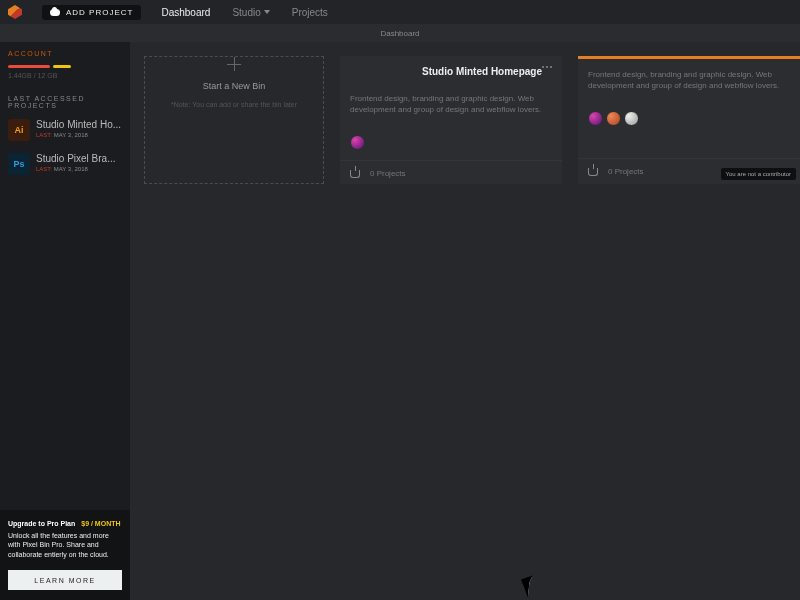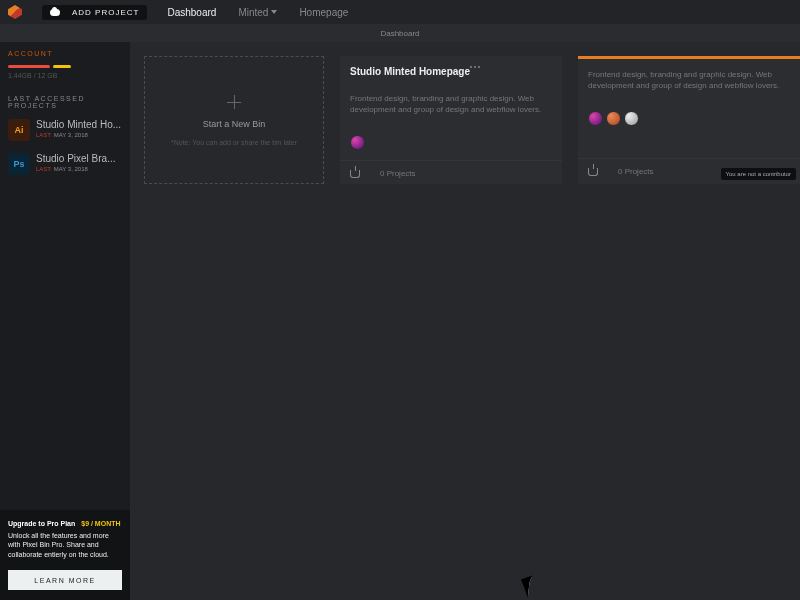--- a/index.html
+++ b/index.html
@@ -1,19 +1,19 @@
 <!DOCTYPE html>
 <html><head>
 <meta charset="utf-8">
 <style>
 *{margin:0;padding:0;box-sizing:border-box;font-family:-apple-system,BlinkMacSystemFont,"Segoe UI",Arial,sans-serif}
 body{width:800px;height:600px;background:#202225;color:#ddd;overflow:hidden;position:relative}
 .topbar{height:24px;background:#222428;display:flex;align-items:center;padding:0 8px;gap:20px}
 .logo{width:14px;height:14px;background:linear-gradient(135deg,#e67e22 50%,#c0392b 50%);clip-path:polygon(50% 0,100% 30%,100% 70%,50% 100%,0 70%,0 30%)}
-.add-proj{display:flex;align-items:center;gap:12px;background:#0f1113;border-radius:3px;padding:3px 8px;font-size:8px;letter-spacing:1px;color:#eee;cursor:pointer}
+.add-proj{display:flex;align-items:center;gap:6px;background:#0f1113;border-radius:3px;padding:3px 8px;font-size:8px;letter-spacing:1px;color:#eee;cursor:pointer}
 .cloud-icon{width:10px;height:7px;background:#fff;border-radius:4px;position:relative}
 .cloud-icon::before{content:"";position:absolute;width:5px;height:5px;background:#fff;border-radius:50%;top:-2px;left:2px}
 .nav{display:flex;gap:22px;font-size:10px;color:#888}
 .nav-item{cursor:pointer;display:flex;align-items:center;gap:3px}
 .nav-item.active{color:#eee}
 .chev{width:0;height:0;border-left:3px solid transparent;border-right:3px solid transparent;border-top:4px solid #888}
 .subbar{height:18px;background:#2a2c30;display:flex;align-items:center;justify-content:center;font-size:8px;color:#888}
 .layout{display:flex;height:558px}
 .sidebar{width:130px;background:#1a1c1f;display:flex;flex-direction:column;padding:4px 0;position:relative}
 .sb-label{font-size:7px;letter-spacing:1.5px;color:#888;padding:4px 8px}
@@ -30,66 +30,66 @@
 .proj-meta{flex:1;min-width:0}
 .proj-name{font-size:10px;color:#bbb;white-space:nowrap;overflow:hidden;text-overflow:ellipsis}
 .proj-date{font-size:6px;color:#666;margin-top:2px}
 .proj-date span{color:#c0392b}
 .promo{position:absolute;bottom:0;left:0;right:0;background:#111315;padding:10px 8px}
 .promo-title{font-size:7px;font-weight:700;color:#fff;margin-bottom:4px}
 .promo-title .price{color:#f1c40f;margin-left:4px}
 .promo-body{font-size:7px;color:#eee;line-height:1.4;margin-bottom:10px}
 .learn-btn{height:20px;background:#ecf0f1;color:#222;display:flex;align-items:center;justify-content:center;font-size:7px;letter-spacing:1.5px;cursor:pointer}
 .main{flex:1;background:#26282c;padding:14px 0 14px 14px;display:flex;gap:16px;overflow:hidden}
-.newbin{width:220px;height:128px;border:1px dashed #4a4c50;display:flex;flex-direction:column;align-items:center;justify-content:center;gap:10px;cursor:pointer}
+.newbin{width:220px;height:128px;border:1px dashed #4a4c50;display:flex;flex-direction:column;align-items:center;gap:10px;cursor:pointer}
 .plus{width:14px;height:14px;position:relative}
 .plus::before,.plus::after{content:"";position:absolute;background:#666}
 .plus::before{width:14px;height:1px;top:7px}
 .plus::after{width:1px;height:14px;left:7px}
 .newbin-title{font-size:9px;color:#999}
 .newbin-note{font-size:7px;color:#555}
 .card{width:222px;height:128px;background:#2b2d31;display:flex;flex-direction:column;cursor:pointer;flex-shrink:0}
 .card-top{height:3px}
 .card.c1 .card-top{background:#f1c40f}
 .card.c2 .card-top{background:#e67e22}
 .card-body{padding:10px;flex:1;display:flex;flex-direction:column}
-.card-head{display:flex;justify-content:flex-start;align-items:flex-start;margin-bottom:16px}
+.card-head{display:flex;justify-content:flex-end;align-items:flex-start;margin-bottom:16px}
 .card-title{font-size:10px;color:#eee;font-weight:600}
 .dots{display:flex;gap:2px;cursor:pointer}
 .dots span{width:2px;height:2px;background:#888;border-radius:50%}
 .card-desc{font-size:8px;color:#777;line-height:1.4;margin-bottom:20px;overflow:hidden}
 .avatars{display:flex;gap:3px}
 .avatar{width:15px;height:15px;border-radius:50%;border:1px solid #2b2d31}
 .avatar.a1{background:radial-gradient(circle at 30% 30%,#d4a,#517)}
 .avatar.a2{background:radial-gradient(circle at 30% 30%,#e85,#a42)}
 .avatar.a3{background:radial-gradient(circle at 30% 30%,#eee,#999)}
-.card-foot{display:flex;align-items:center;gap:20px;padding:8px 10px;border-top:1px solid #33353a;position:relative}
+.card-foot{display:flex;align-items:center;gap:10px;padding:8px 10px;border-top:1px solid #33353a;position:relative}
 .dl-icon{width:10px;height:8px;border:1px solid #888;border-top:none;border-radius:0 0 3px 3px;position:relative}
 .dl-icon::before{content:"";position:absolute;width:1px;height:5px;background:#888;left:4px;top:-4px}
 .foot-text{font-size:8px;color:#777}
 .tooltip{position:absolute;right:4px;bottom:4px;background:#0d0f11;color:#aaa;font-size:6px;padding:3px 5px;border-radius:2px}
 .cursor{position:absolute;left:525px;top:578px;width:0;height:0;border-left:6px solid #fff;border-right:4px solid transparent;border-bottom:12px solid transparent;border-top:4px solid #fff;transform:rotate(-20deg)}
 .cursor::after{content:"";position:absolute;left:-7px;top:-5px;width:0;height:0;border-left:7px solid #000;border-right:5px solid transparent;border-bottom:14px solid transparent;border-top:5px solid #000;z-index:-1}
 </style>
 </head>
 <body>
 
 <div class="topbar">
   <div class="logo"></div>
   <div class="add-proj">
     <span class="cloud-icon"></span>
     <span>ADD PROJECT</span>
   </div>
   <div class="nav">
     <div class="nav-item active">Dashboard</div>
     <div class="nav-item">
-      <span>Minted</span>
+      <span>Studio</span>
       <span class="chev"></span>
     </div>
-    <div class="nav-item">Homepage</div>
+    <div class="nav-item">Projects</div>
   </div>
 </div>
 
 <div class="subbar">
   <span>Dashboard</span>
 </div>
 
 <div class="layout">
   <aside class="sidebar">
     <div class="sb-label account">ACCOUNT</div>

